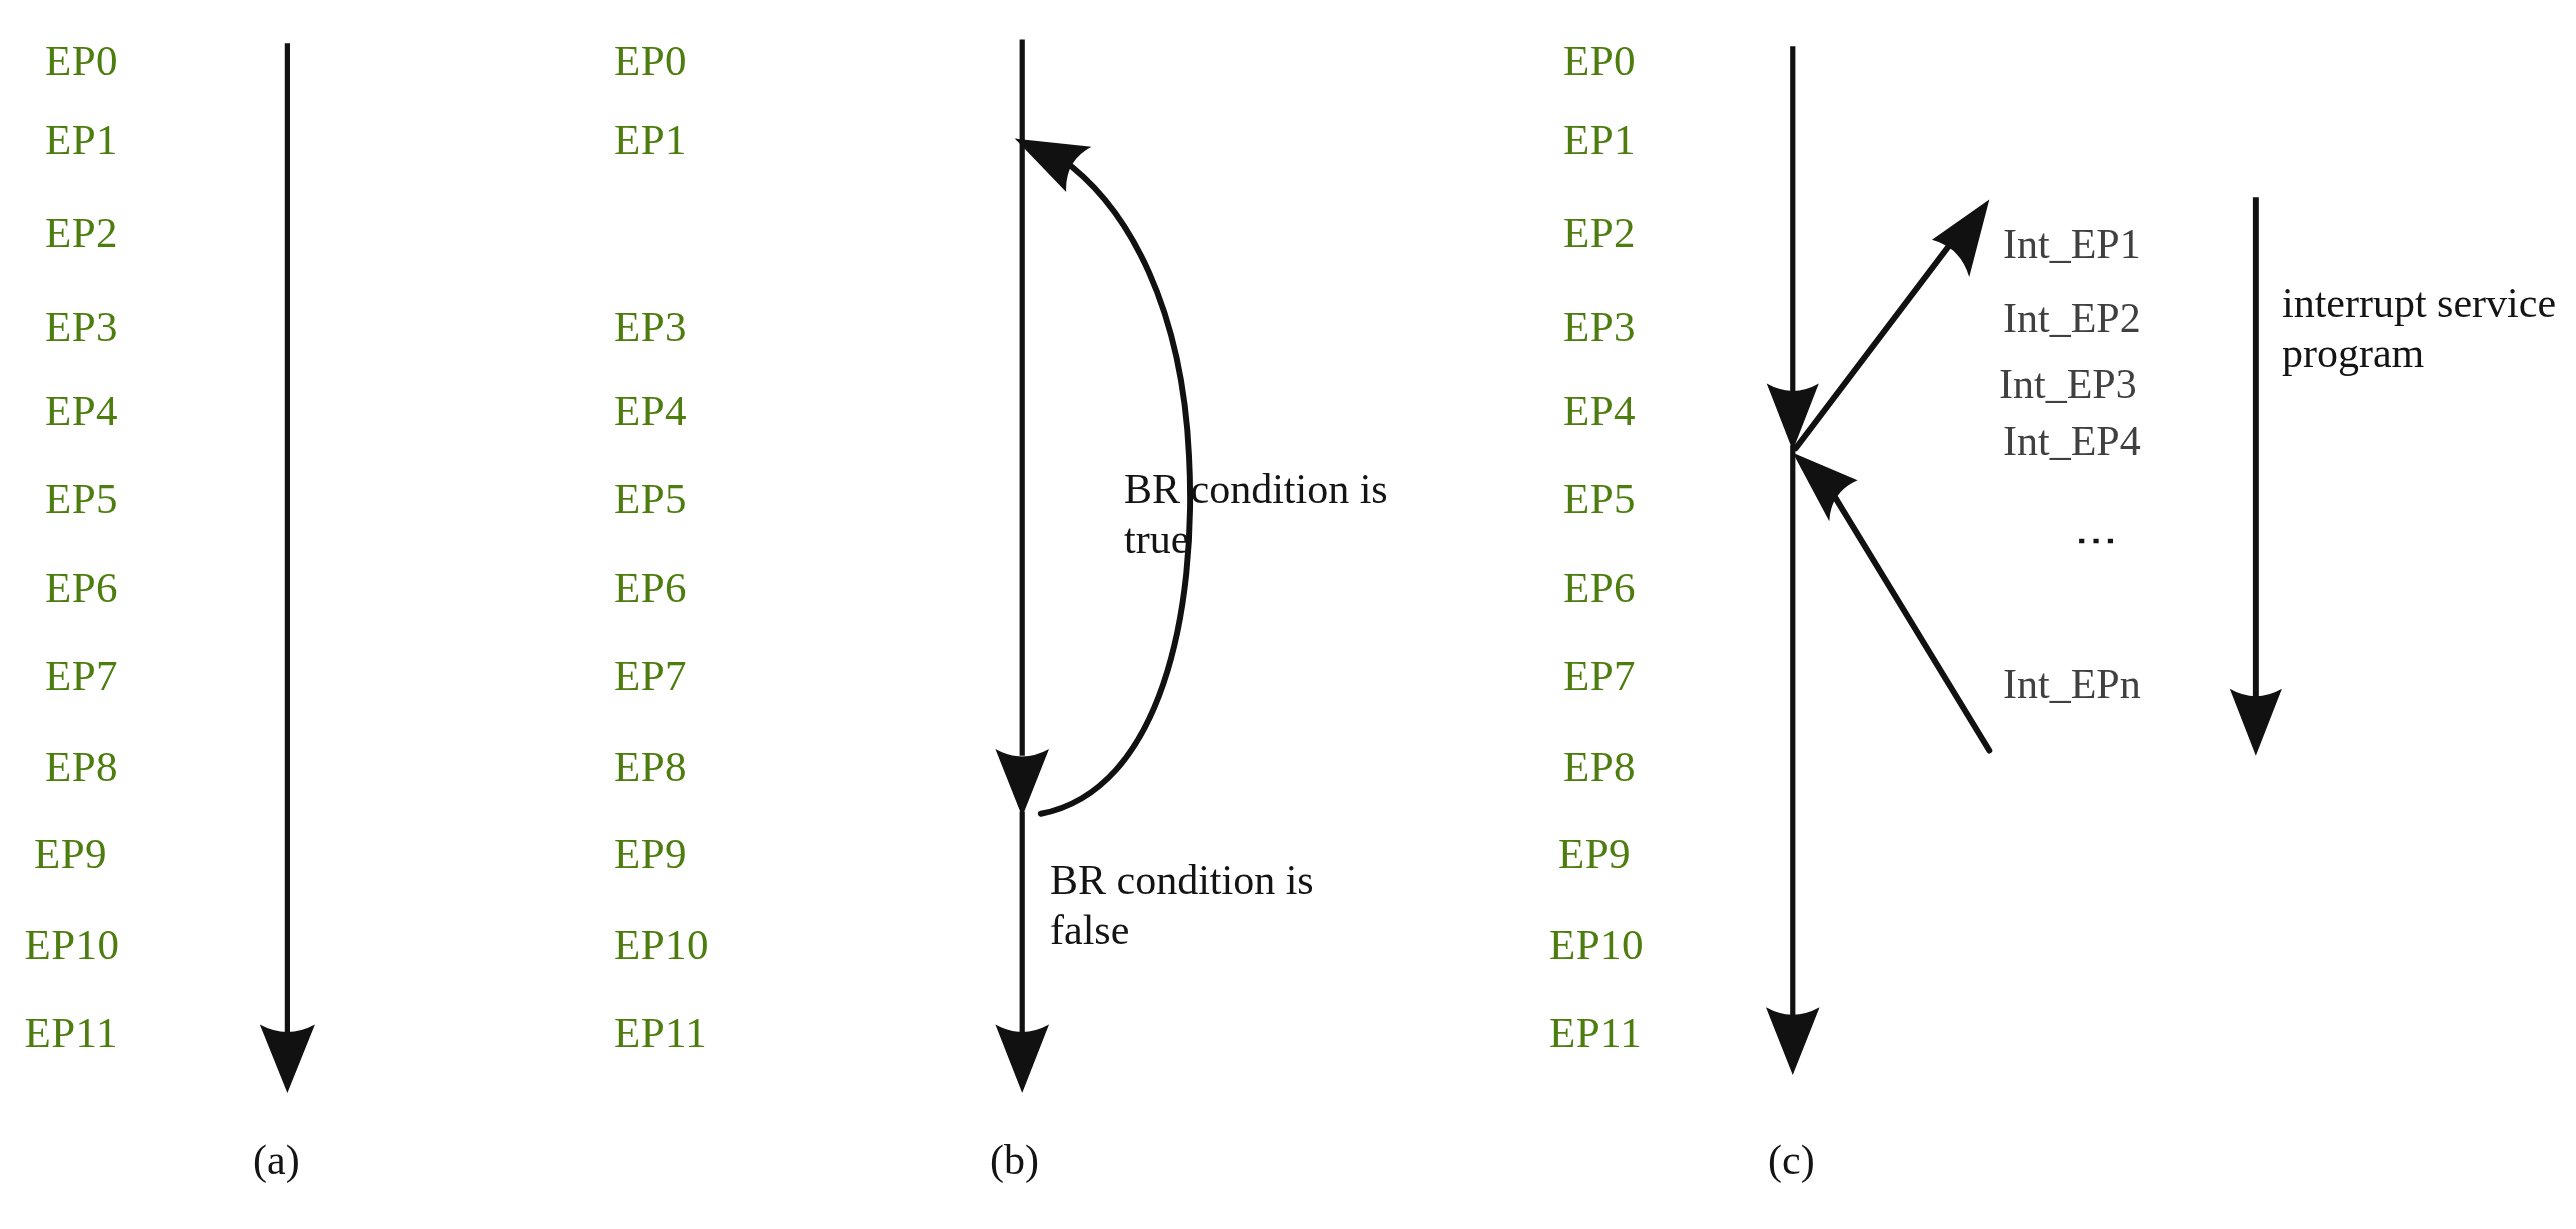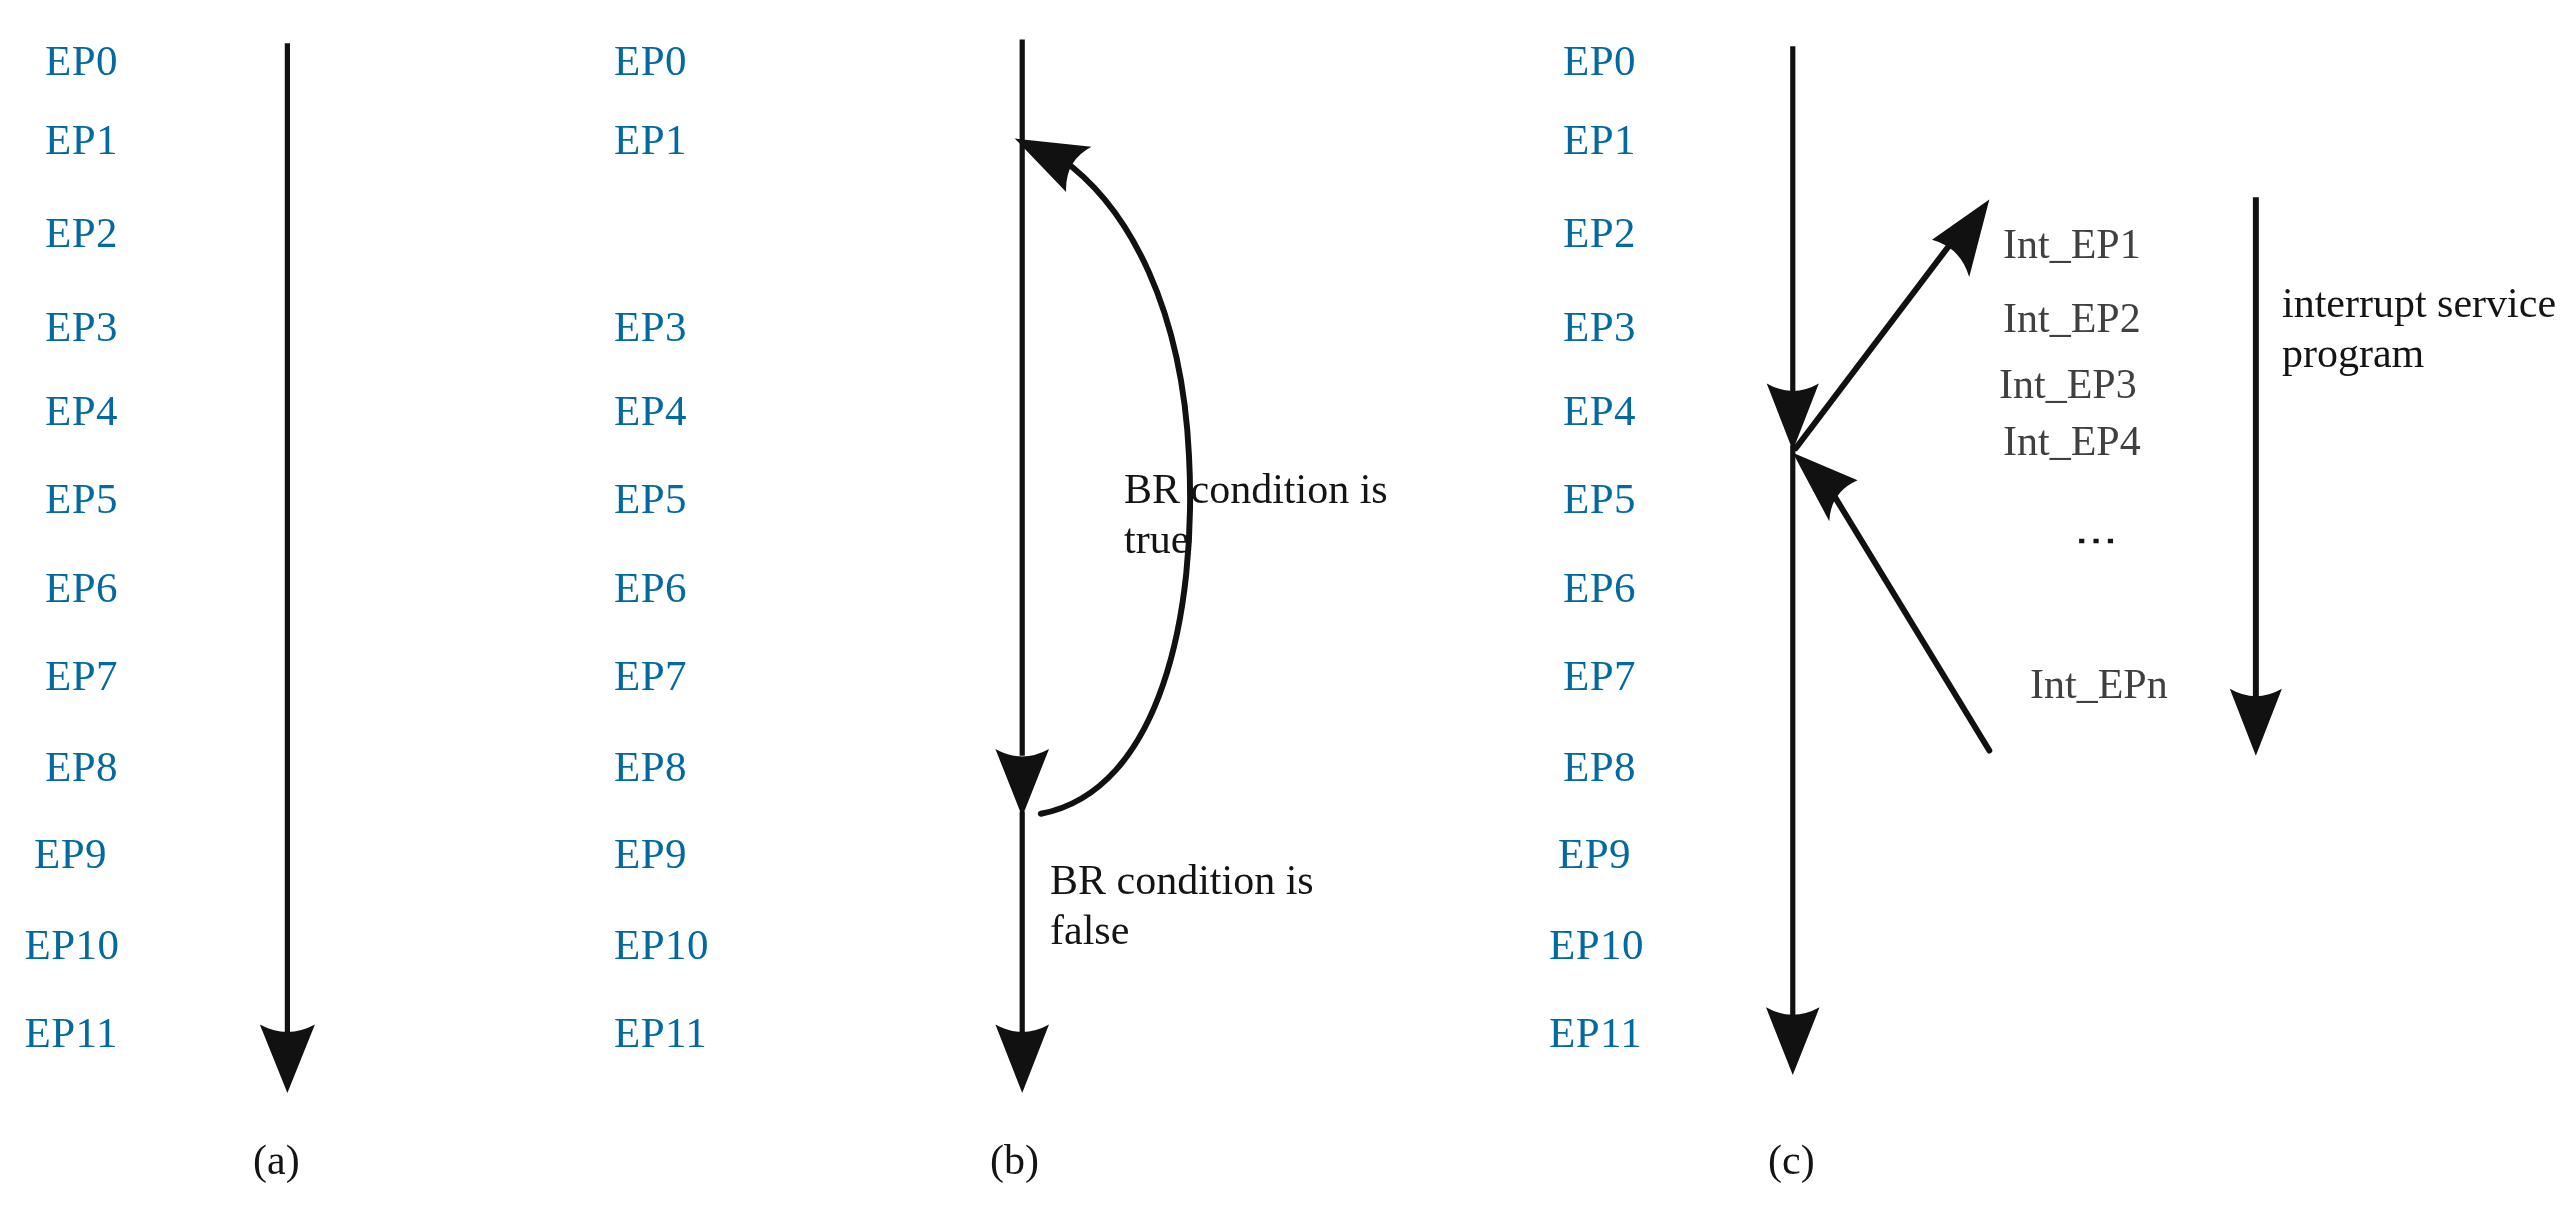--- a/index.html
+++ b/index.html
@@ -14,21 +14,21 @@
     background: #ffffff;
     overflow: hidden;
     font-family: "Liberation Serif", "DejaVu Serif", serif;
     color: #111111;
   }
   .ep-label {
     position: absolute;
     font-size: 43px;
     line-height: 1;
     white-space: nowrap;
-    color: #0369a1;
+    color: #4d7c0f;
     letter-spacing: 0.4px;
   }
   .ep-label.wide { font-size: 43px; }
   .note {
     position: absolute;
     font-size: 42px;
     line-height: 1.18;
     color: #141414;
     white-space: pre-line;
   }
@@ -118,21 +118,21 @@
   <div class="ep-label" style="left:1563px; top:745px;">EP8</div>
   <div class="ep-label" style="left:1558px; top:832px;">EP9</div>
   <div class="ep-label" style="left:1549px; top:923px;">EP10</div>
   <div class="ep-label" style="left:1549px; top:1011px;">EP11</div>
 
   <div class="int-label" style="left:2003px; top:223px;">Int_EP1</div>
   <div class="int-label" style="left:2003px; top:297px;">Int_EP2</div>
   <div class="int-label" style="left:1999px; top:363px;">Int_EP3</div>
   <div class="int-label" style="left:2003px; top:420px;">Int_EP4</div>
   <div class="vdots" style="left:2077px; top:520px;">⋮</div>
-  <div class="int-label" style="left:2003px; top:663px;margin-left:27px;">Int_EPn</div>
+  <div class="int-label" style="left:2003px; top:663px;">Int_EPn</div>
 
   <div class="note" style="left:2282px; top:279px; width:313px;">interrupt service
 program</div>
 
   <div class="caption" style="left:1768px; top:1139px;">(c)</div>
 
   <svg class="overlay" viewBox="0 0 3460 1652">
 
     <g>
       <line x1="386" y1="58" x2="386" y2="1400" stroke="#111111" stroke-width="7"></line>

